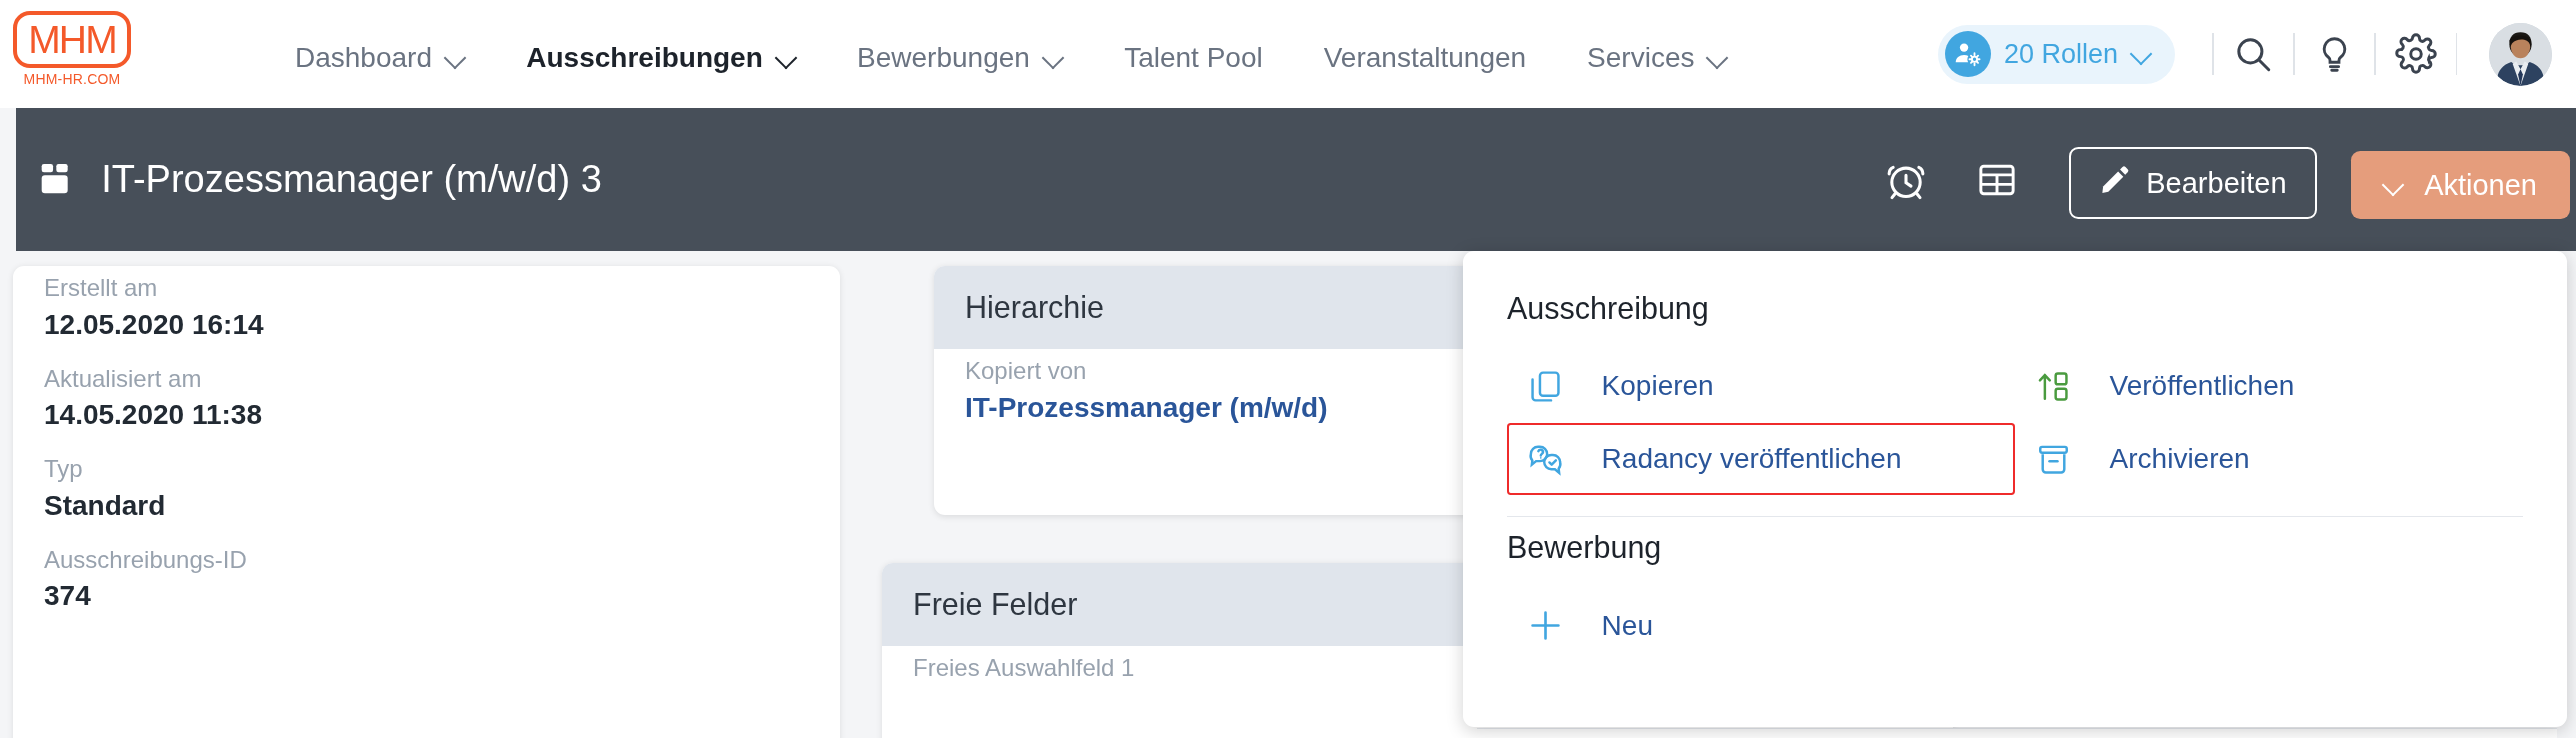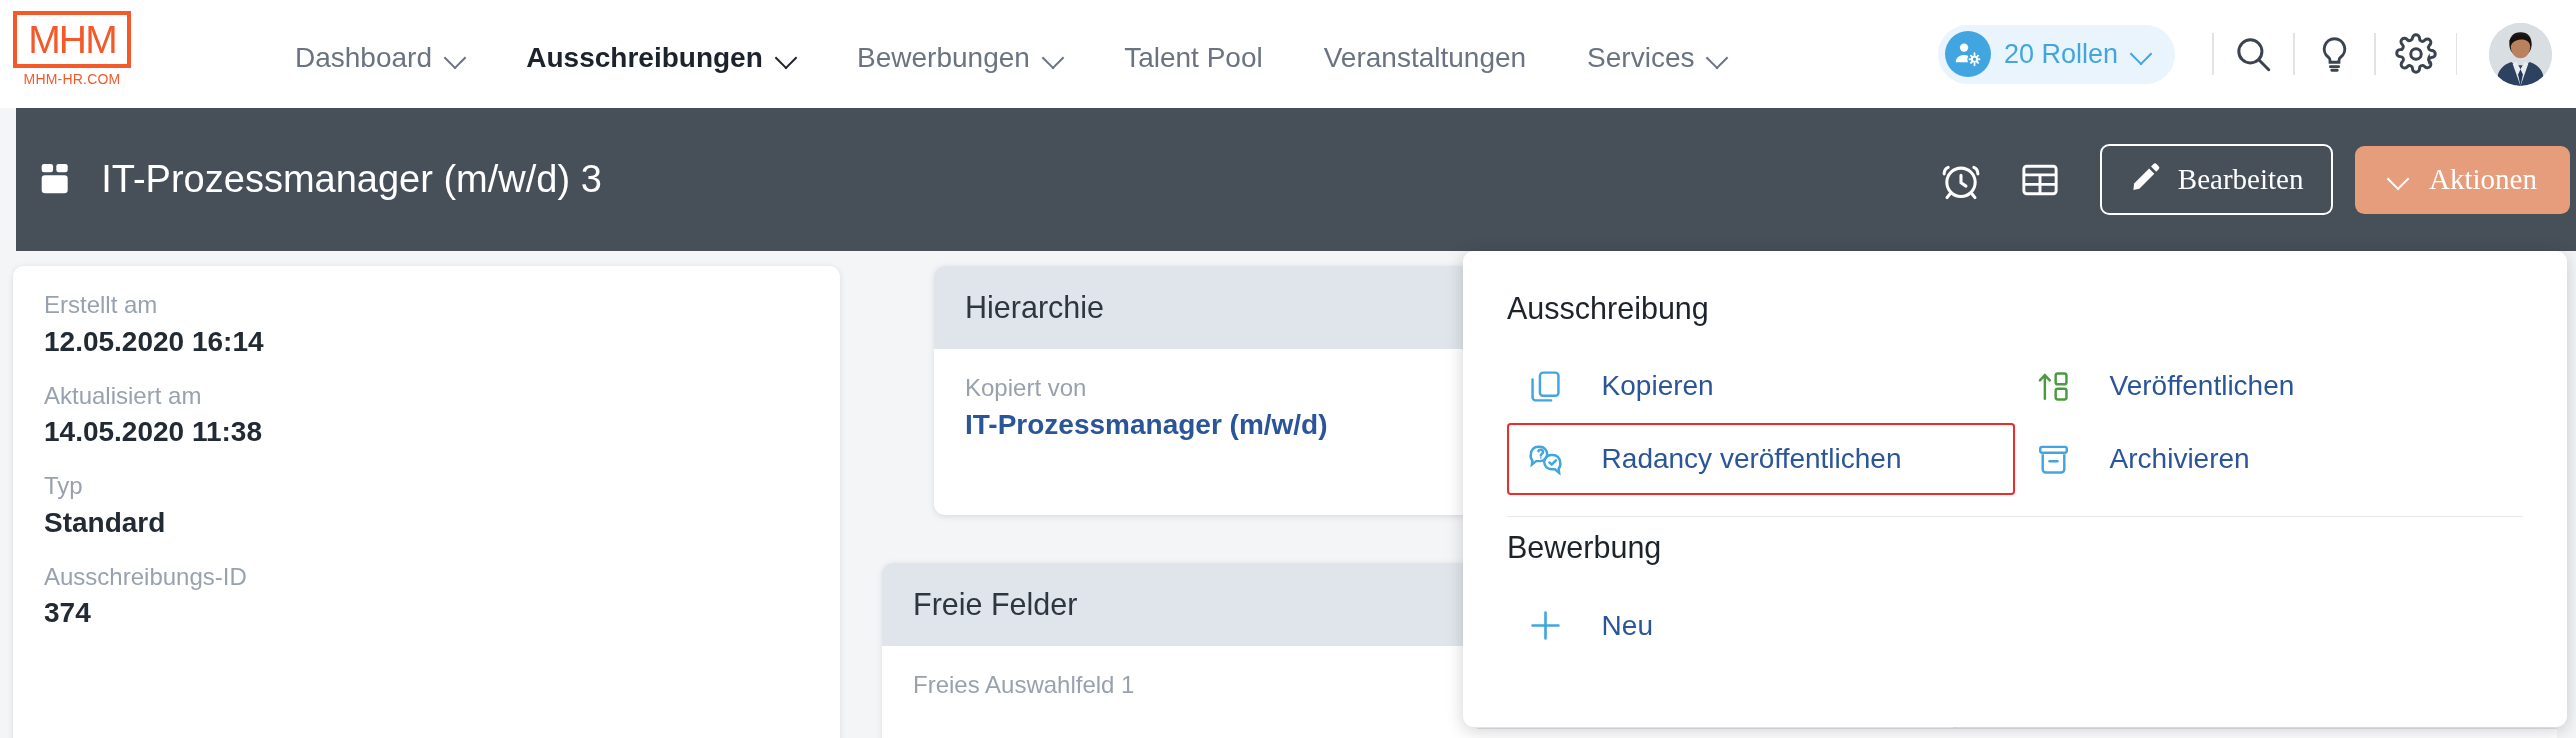--- a/index.html
+++ b/index.html
@@ -10,21 +10,21 @@
   }
   #root { position: relative; width: 2576px; height: 739px; background: #f4f5f7; }
 
   
   .topnav {
     position: absolute; left: 0; top: 0; width: 2576px; height: 108px;
     background: #ffffff; display: flex; align-items: center;
   }
   .logo-wrap { position: absolute; left: 13px; top: 11px; width: 118px; }
   .logo-box {
-    border: 4.6px solid #f4592a; border-radius: 0;
+    border: 4.6px solid #f4592a; border-radius: 17px;
     width: 118px; height: 57px;
     display: flex; align-items: center; justify-content: center;
     color: #f4592a; font-size: 39px; font-weight: 400;
     letter-spacing: -1.8px; font-family: "Liberation Sans", sans-serif;
     line-height: 1;
   }
   .logo-sub {
     margin-top: 2.8px; text-align: center; color: #f4592a;
     font-size: 14px; letter-spacing: 0.2px;
   }
@@ -66,21 +66,21 @@
     overflow: hidden; background: #cfd6dd; cursor: pointer; position: relative;
   }
 
   
   .titlebar {
     position: absolute; left: 16px; top: 108px; width: 2576px; height: 143px;
     background: #474f59; display: flex; align-items: center;
   }
   .title-left { display: flex; align-items: center; gap: 26px; margin-left: 20.3px; }
   .title-text { color: #ffffff; font-size: 38px; font-weight: 400; white-space: nowrap; }
-  .title-right { position: absolute; right: 22px; display: flex; align-items: center; gap: 0; font-family: Liberation Serif, serif; }
+  .title-right { position: absolute; right: 22px; display: flex; align-items: flex-end; gap: 12px; }
   .tb-icon { width: 79px; height: 79px; display: flex; align-items: center; justify-content: center; cursor: pointer; }
   .btn-outline {
     display: flex; align-items: center; gap: 16.6px;
     border: 2.8px solid #ffffff; border-radius: 9.2px; color: #fff;
     font-size: 29px; padding: 14.8px 28px; margin-left: 20.3px; cursor: pointer;
     white-space: nowrap;
   }
   .btn-primary {
     display: flex; align-items: center; gap: 20.3px;
     background: #e59d7c; border-radius: 9.2px; color: #fff;
@@ -91,21 +91,21 @@
   
   .card {
     position: absolute; background: #ffffff; border-radius: 11px;
     box-shadow: 0 1.8px 6.5px rgba(0,0,0,0.10); overflow: hidden;
   }
   .card-head {
     background: #e0e5ec; padding: 24px 31px; display: flex;
     align-items: center; justify-content: space-between;
   }
   .card-title { font-size: 30.5px; color: #2e3640; }
-  .card-body { padding: 25px 31px 0 31px; }
+  .card-body { padding: 8px 31px 0 31px; }
   .field { margin-bottom: 24px; }
   .field-label { font-size: 24px; color: #98a2ae; margin-bottom: 6.5px; }
   .field-value { font-size: 28px; color: #222a33; font-weight: 700; }
   .field-value.link { color: #2a5599; }
 
   #card-allgemein { left: 13px; top: 266px; width: 827px; height: 517px; }
   #card-hierarchie { left: 902px; top: 266px; width: 1071px; height: 249px; margin-left: 32px; }
   #card-freiefelder { left: 882px; top: 563px; width: 1071px; height: 222px; }
 
   

